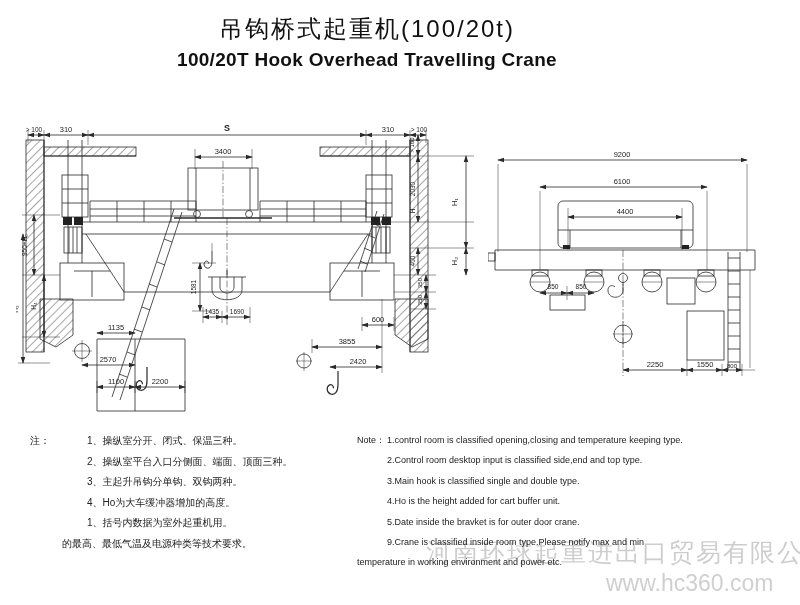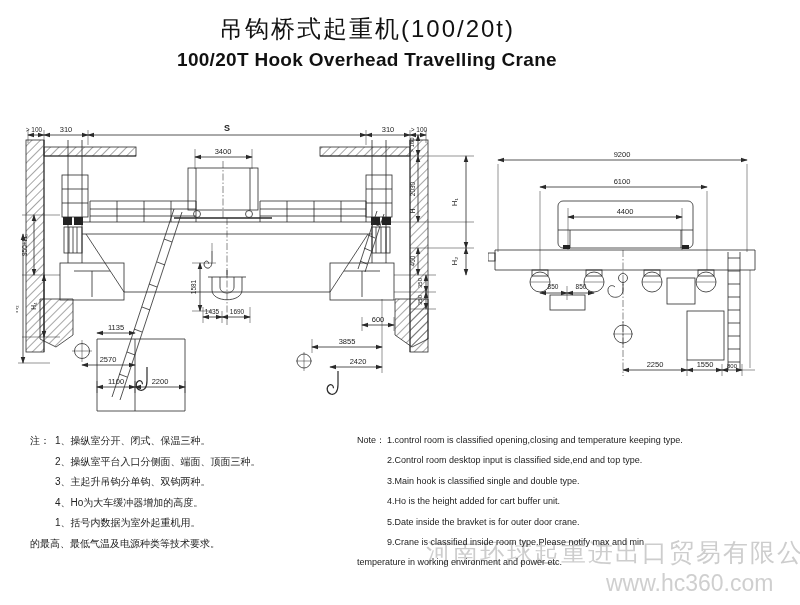--- a/index.html
+++ b/index.html
@@ -6,21 +6,21 @@
   .sheet{position:relative;width:800px;height:605px;background:#fff;overflow:hidden;
          font-family:"Liberation Sans","DejaVu Sans",sans-serif;color:#111;}
   .title-zh{position:absolute;top:13px;left:0;width:734px;text-align:center;
             font-size:24px;font-weight:normal;letter-spacing:2px;}
   .title-en{position:absolute;top:49px;left:0;width:734px;text-align:center;
             font-size:19px;font-weight:bold;letter-spacing:.3px;}
   .notes{position:absolute;z-index:2;color:#222;}
   .notes .lbl{position:absolute;left:0;top:0;}
   .notes .it{white-space:nowrap;}
   #notes-zh{left:30px;top:431px;font-size:10px;line-height:20.6px;}
-  #notes-zh .it{padding-left:25px;}
+  #notes-zh .it{padding-left:25px;margin-left:32px;}
   #notes-en{left:357px;top:430px;font-size:9px;line-height:20.4px;}
   #notes-en .it{padding-left:30px;}
   .notes .cont{padding-left:0 !important;}
   .wm1{position:absolute;left:426px;top:536px;z-index:1;font-size:25px;letter-spacing:2px;
        color:#9d9d9d;opacity:.5;white-space:nowrap;}
   .wm2{position:absolute;left:606px;top:570px;z-index:1;font-size:23px;color:#a8a8a8;opacity:.55;}
   svg line,svg path,svg rect,svg circle,svg polygon{stroke:#2a2a2a;stroke-width:.8;fill:none;}
   svg .thin{stroke-width:.5;}
   svg .thick{stroke-width:1.7;}
   svg .cl{stroke-width:.55;stroke-dasharray:7 2 1.5 2;}

